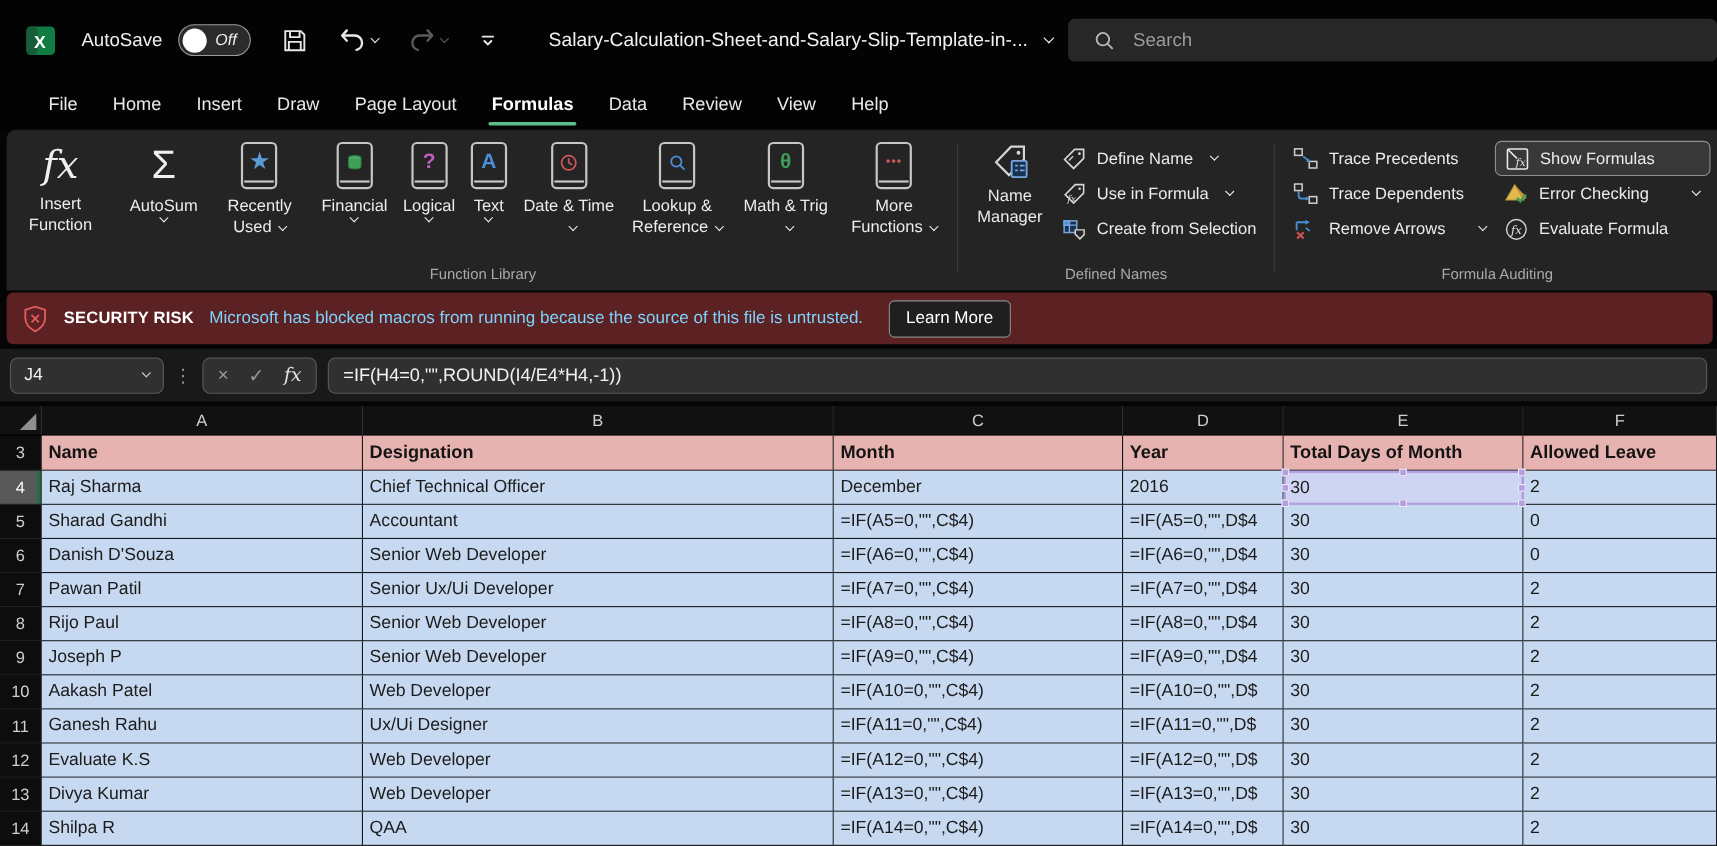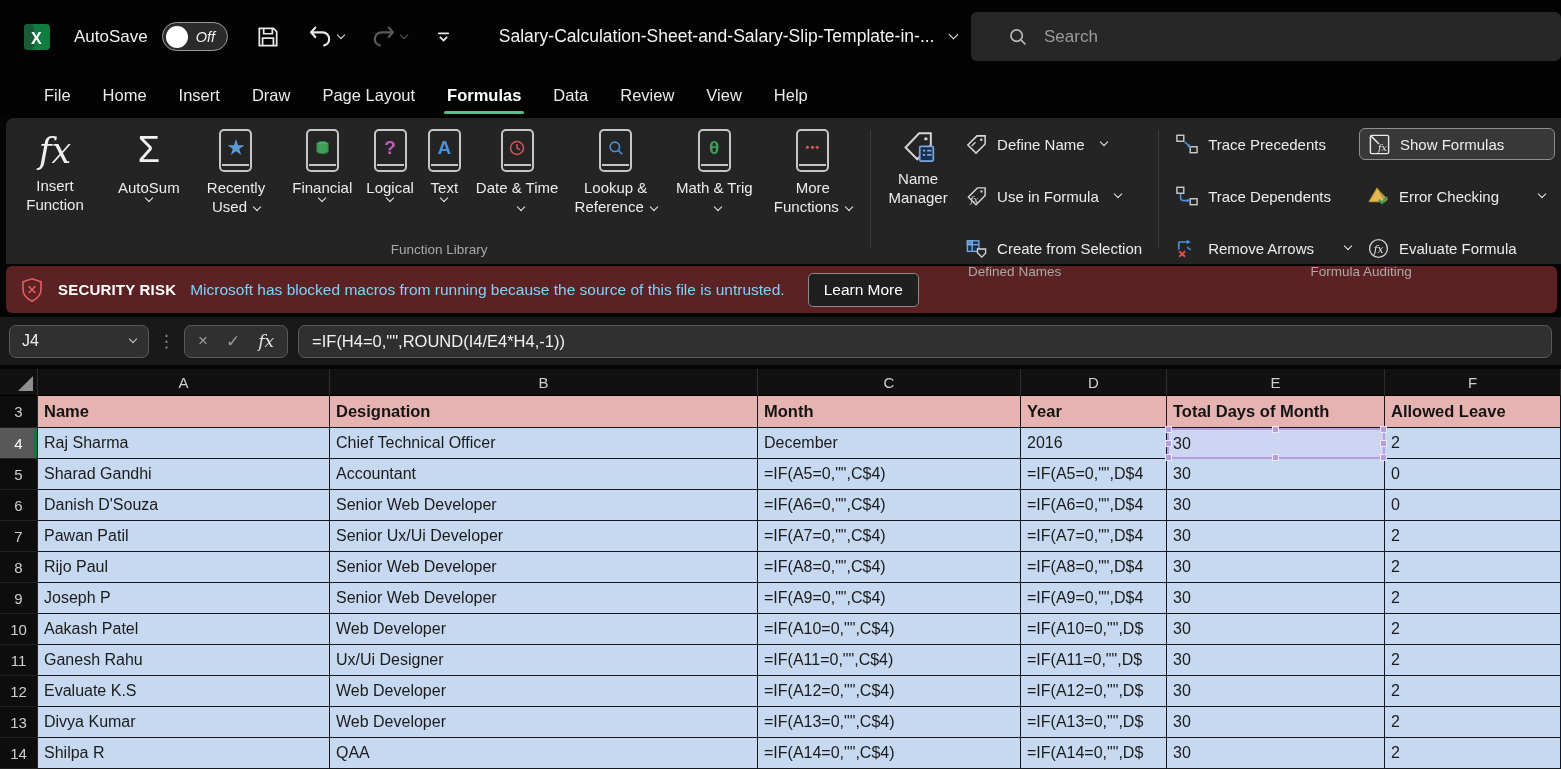--- a/index.html
+++ b/index.html
@@ -23,22 +23,22 @@
   .as-label{margin-left:22px;font-size:17px;color:#f0f0f0;}
   .toggle{margin-left:14px;width:66px;height:29px;border:1.5px solid #9a9a9a;border-radius:15px;
     background:#2b2b2b;display:flex;align-items:center;padding:0 3px;cursor:default;font-style:italic;}
   .knob{width:22px;height:22px;border-radius:50%;background:#fff;}
   .as-state{margin-left:8px;font-size:14.5px;color:#f0f0f0;}
   .tbicon{margin-left:27px;display:flex;align-items:center;color:#e8e8e8;}
   .tbicon .chev{margin-left:5px;}
   .tbicon.redo{opacity:.38;}
   .fname-wrap{margin-left:46px;display:flex;align-items:center;font-size:17.5px;color:#f2f2f2;}
   .fname-wrap .chev{margin-left:16px;width:7px;height:7px;}
-  .search{margin-left:auto;width:590px;height:49px;background:#272727;border-radius:6px;
-    display:flex;align-items:center;padding-left:36px;gap:15px;color:#9c9c9c;font-size:17px;}
+  .search{margin-left:auto;width:590px;height:39px;background:#272727;border-radius:6px;
+    display:flex;align-items:center;padding-left:22px;gap:15px;color:#9c9c9c;font-size:17px;}
 
   
   .tabrow{height:45px;display:flex;align-items:center;padding-left:28px;background:#030303;}
   .tab{padding:0 16px;height:100%;display:flex;align-items:center;position:relative;
     font-size:16.5px;color:#eaeaea;cursor:default;}
   .tab.active span{font-weight:bold;color:#fff;}
   .tab-underline{position:absolute;left:13px;right:13px;bottom:4px;height:3.5px;
     border-radius:2px;background:var(--green);}
 
   
@@ -54,21 +54,21 @@
   .tallbtn{display:flex;flex-direction:column;align-items:center;padding:7px 7px 0;
     font-size:15px;line-height:19px;color:#ececec;text-align:center;cursor:default;}
   .iconbox{height:49px;display:flex;align-items:flex-start;justify-content:center;}
   .sigma{font-size:36px;line-height:42px;color:#f0f0f0;}
   .book{width:33px;height:43px;border:2px solid #c6c6c6;border-radius:5px;position:relative;
     display:flex;align-items:center;justify-content:center;}
   .book::after{content:'';position:absolute;left:1px;right:1px;bottom:4px;border-top:2px solid #c6c6c6;}
   .bglyph{font-weight:bold;font-size:19px;margin-bottom:6px;}
   .tlabel{display:block;max-width:88px;text-align:center;}
   .chevline{display:flex;justify-content:center;width:100%;}
-  .astack{display:flex;flex-direction:column;gap:20px;padding-top:6px;}
+  .astack{display:flex;flex-direction:column;gap:0;padding-top:6px;}
   .astack.right{width:196px;}
   .srow{display:flex;align-items:center;gap:9px;font-size:15px;height:32px;padding:0 8px;
     border-radius:6px;color:#ececec;cursor:default;white-space:nowrap;}
   .srow.active{border:1px solid #8f8f8f;background:#383838;}
   .ribicon{display:flex;align-items:center;flex:none;}
 
   
   .secbar{height:47px;margin:2px 4px 0 6px;background:var(--maroon);border-radius:6px;
     display:flex;align-items:center;padding:0 14px;gap:14px;}
   .sec-badge{font-weight:bold;font-size:15px;letter-spacing:.2px;color:#fff;flex:none;}

